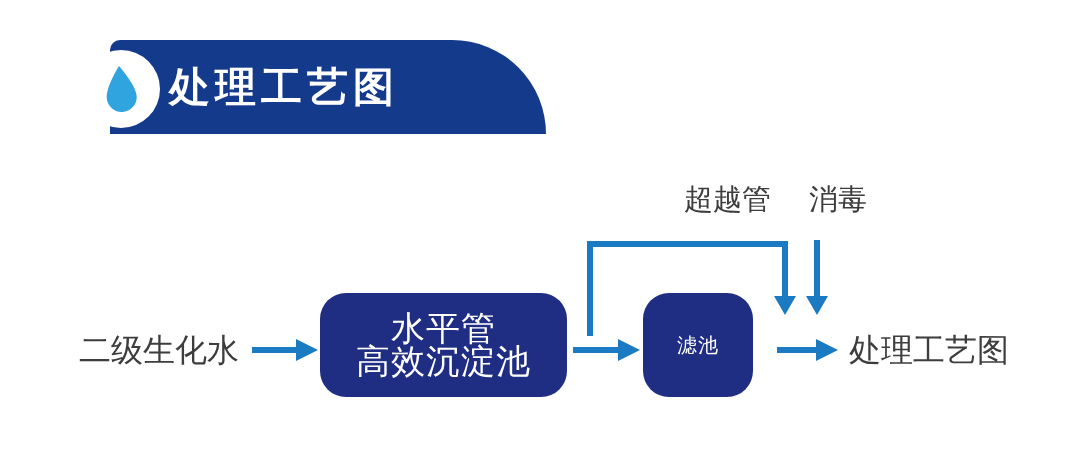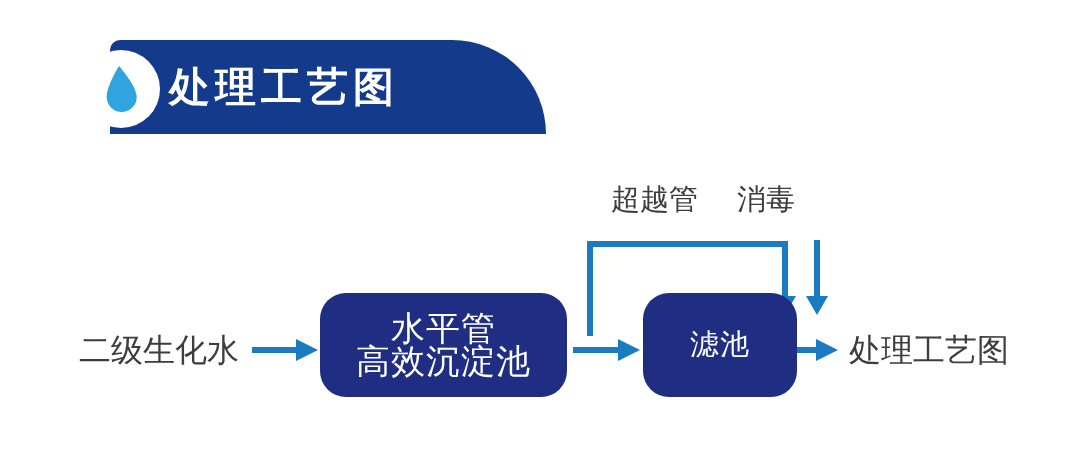--- a/index.html
+++ b/index.html
@@ -29,34 +29,34 @@
   }
 
   
   .flow-text{
     position:absolute;color:var(--ink);font-size:32px;line-height:34px;
     white-space:nowrap;z-index:2;
   }
   .src{left:79px;top:333px;text-align:right;}
   .out{left:849px;top:333px;}
   .pipe-label{
-    position:absolute;top:184px;width:160px;text-align:left;
+    position:absolute;top:184px;width:160px;text-align:right;
     color:var(--ink);font-size:29px;line-height:31px;white-space:nowrap;z-index:2;
   }
   .lbl-bypass{left:611px;}
-  .lbl-disinfect{left:737px;}
+  .lbl-disinfect{left:707px;}
 
   .node-box{
     position:absolute;top:293px;height:104px;background:var(--box);
     border-radius:26px;color:var(--boxtext);
     display:flex;flex-direction:column;align-items:center;justify-content:center;
     z-index:2;
   }
   .box1{left:320px;width:247px;font-size:34px;line-height:33px;letter-spacing:1px;}
-  .box2{left:643px;width:154px;font-size:29px;letter-spacing:1px;}
+  .box2{left:643px;width:110px;font-size:20px;letter-spacing:1px;}
 
   
   .flow-svg{position:absolute;left:0;top:0;z-index:1;}
   .flow-svg .ln{stroke:var(--arrow);stroke-width:6;fill:none;}
   .flow-svg .hd{fill:var(--arrow);stroke:none;}
 </style>
 </head>
 <body>
 
 <div class="stage">

